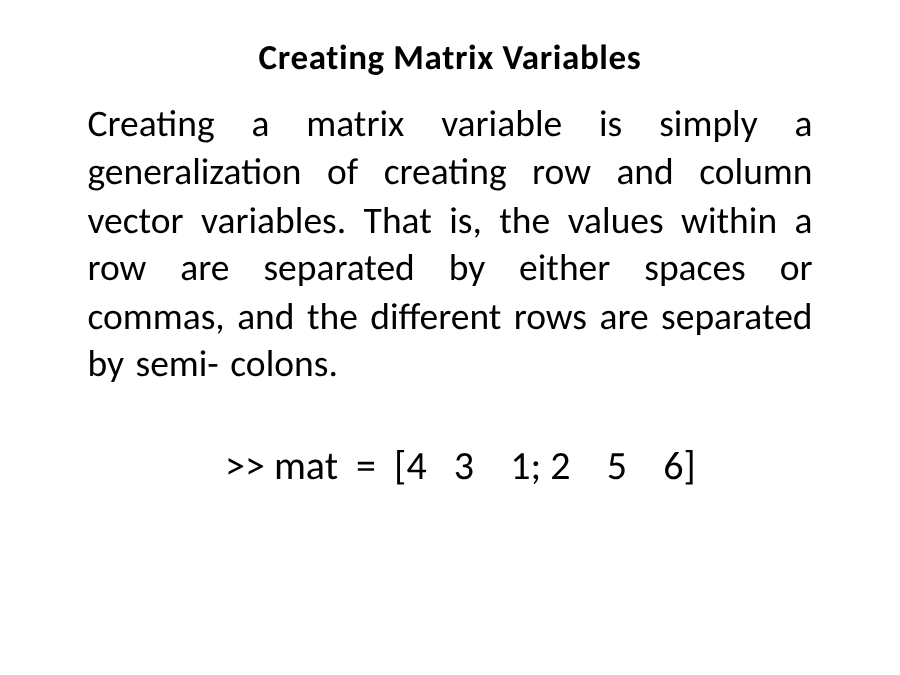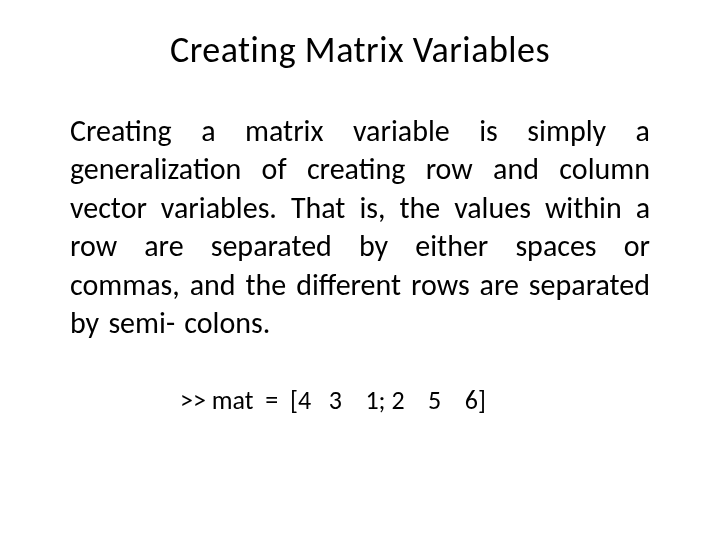--- a/index.html
+++ b/index.html
@@ -10,35 +10,35 @@
     body {
       width: 720px;
       height: 540px;
       background: #ffffff;
       font-family: Calibri, "Segoe UI", Arial, sans-serif;
       color: #000000;
       padding: 28px 70px 40px 70px;
       overflow: hidden;
     }
     .title {
-      font-size: 36px;
-      font-weight: 400;
+      font-size: 28px;
+      font-weight: 700;
       text-align: center;
-      margin-bottom: 40px;
+      margin-bottom: 18px;
       letter-spacing: 0.5px;
     }
     .body-text {
       font-size: 30px;
       line-height: 1.28;
       text-align: justify;
       word-spacing: 0.08em;
       margin-bottom: 42px;
     }
     .code-line {
-      font-size: 26px;
+      font-size: 32px;
       padding-left: 110px;
       white-space: pre;
     }
   </style>
 </head>
 <body>
 
 <h1 class="title">Creating Matrix Variables</h1>
 
 <p class="body-text">Creating  a matrix  variable  is simply  a generalization of  creating  row  and column vector variables.  That is, the  values within  a row  are separated   by either   spaces   or commas,    and  the  different  rows  are separated   by  semi- colons.</p>

